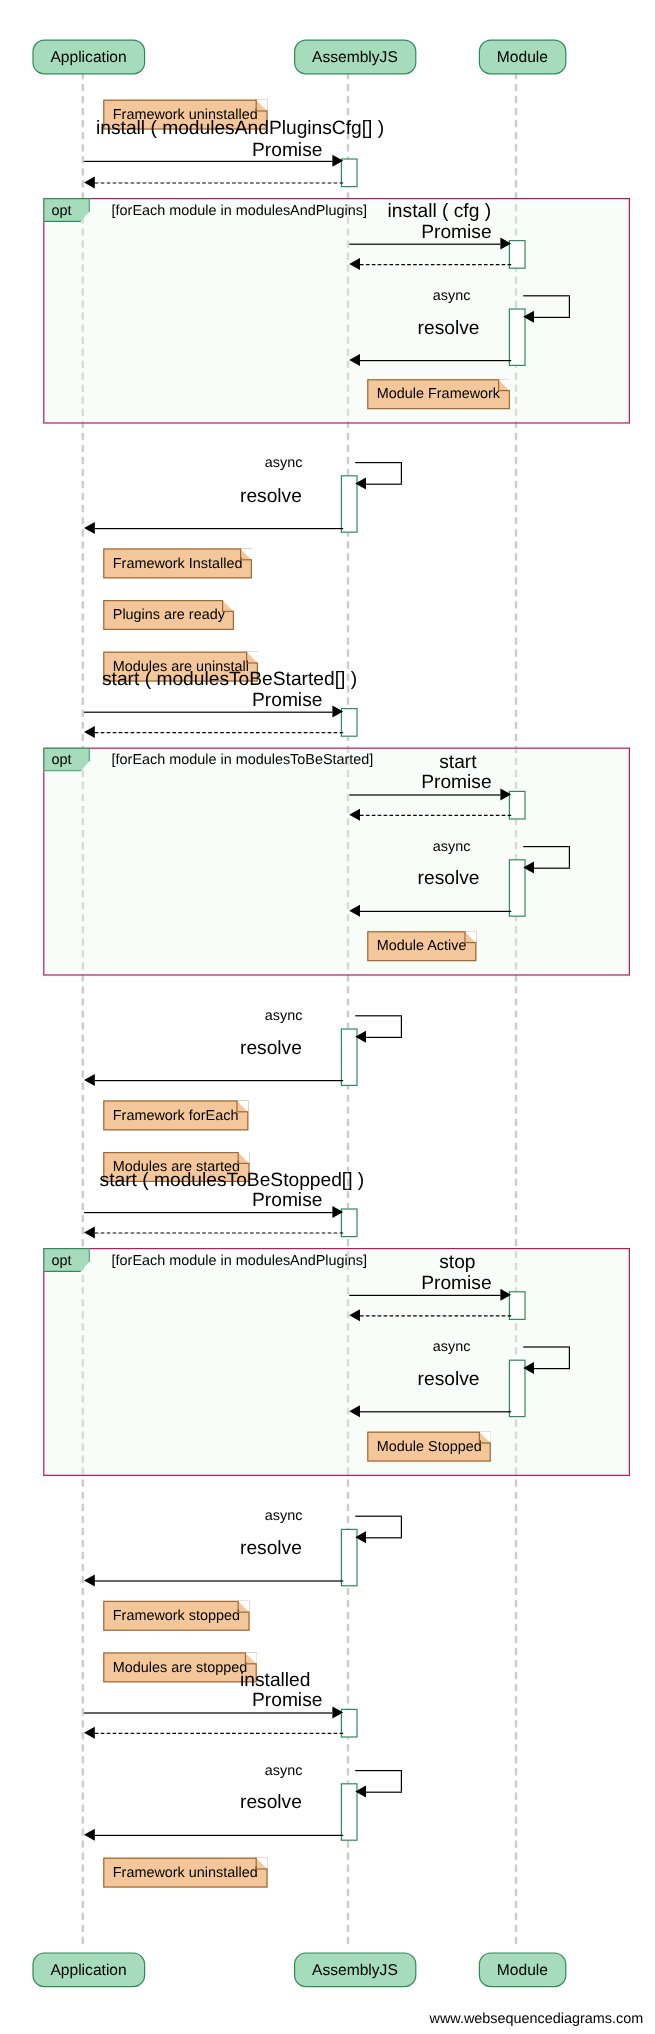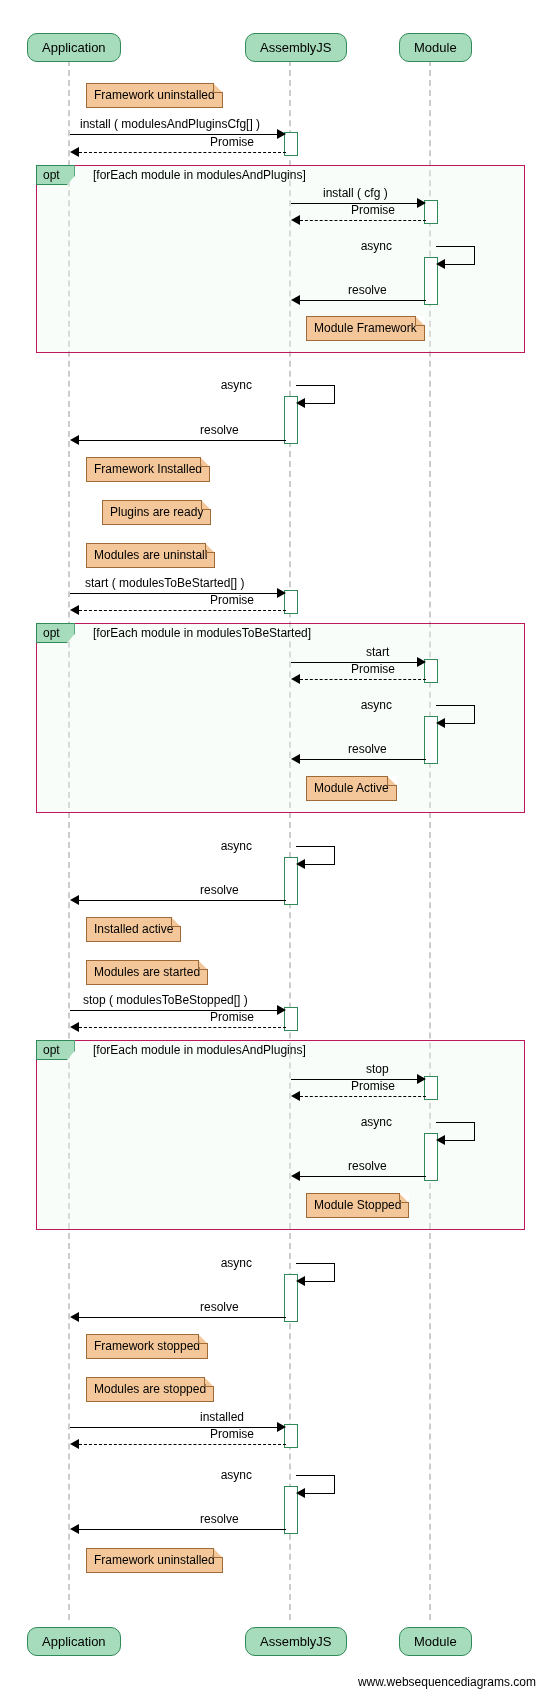--- a/index.html
+++ b/index.html
@@ -115,22 +115,22 @@
     height: 0;
     border-top: 1px solid #000;
   }
   .msg .line.dashed {
     border-top: 1px dashed #000;
   }
   .msg .label {
     position: absolute;
     white-space: nowrap;
     background: transparent;
-    font-size: 12px;
-    bottom: 3px;
+    font-size: 16px;
+    bottom: 17px;
   }
   
   .arrow-r {
     position: absolute;
     width: 0;
     height: 0;
     border-top: 5px solid transparent;
     border-bottom: 5px solid transparent;
     border-left: 9px solid #000;
   }
@@ -254,21 +254,21 @@
     <div class="arrow-l" style="left:0; top:17px;"></div>
   </div>
 
   <div class="msg" style="left:70px; top:440px; width:216px; height:0;">
     <span class="label" style="left:130px;">resolve</span>
     <div class="line" style="left:9px; width:207px;"></div>
     <div class="arrow-l" style="left:0; top:-5px;"></div>
   </div>
 
   <div class="note" style="left:86px; top:457px;">Framework Installed</div>
-  <div class="note" style="left:102px; top:500px;">Plugins are ready</div>
+  <div class="note" style="left:86px; top:500px;">Plugins are ready</div>
   <div class="note" style="left:86px; top:543px;">Modules are uninstall</div>
 
   <div class="activation" style="left:284px; top:590px; height:22px;"></div>
   <div class="msg" style="left:70px; top:593px; width:216px; height:0;">
     <span class="label" style="left:15px;">start ( modulesToBeStarted[] )</span>
     <div class="line" style="left:0; width:207px;"></div>
     <div class="arrow-r" style="left:207px; top:-5px;"></div>
   </div>
 
   <div class="msg" style="left:70px; top:610px; width:216px; height:0;">
@@ -320,26 +320,26 @@
     <div class="bot" style="left:9px; top:22px; width:30px;"></div>
     <div class="arrow-l" style="left:0; top:17px;"></div>
   </div>
 
   <div class="msg" style="left:70px; top:900px; width:216px; height:0;">
     <span class="label" style="left:130px;">resolve</span>
     <div class="line" style="left:9px; width:207px;"></div>
     <div class="arrow-l" style="left:0; top:-5px;"></div>
   </div>
 
-  <div class="note" style="left:86px; top:917px;">Installed active</div>
+  <div class="note" style="left:86px; top:917px;">Framework forEach</div>
   <div class="note" style="left:86px; top:960px;">Modules are started</div>
 
   <div class="activation" style="left:284px; top:1007px; height:22px;"></div>
   <div class="msg" style="left:70px; top:1010px; width:216px; height:0;">
-    <span class="label" style="left:13px;">stop ( modulesToBeStopped[] )</span>
+    <span class="label" style="left:13px;">start ( modulesToBeStopped[] )</span>
     <div class="line" style="left:0; width:207px;"></div>
     <div class="arrow-r" style="left:207px; top:-5px;"></div>
   </div>
 
   <div class="msg" style="left:70px; top:1027px; width:216px; height:0;">
     <span class="label" style="left:140px;">Promise</span>
     <div class="line dashed" style="left:9px; width:207px;"></div>
     <div class="arrow-l" style="left:0; top:-5px;"></div>
   </div>
 

